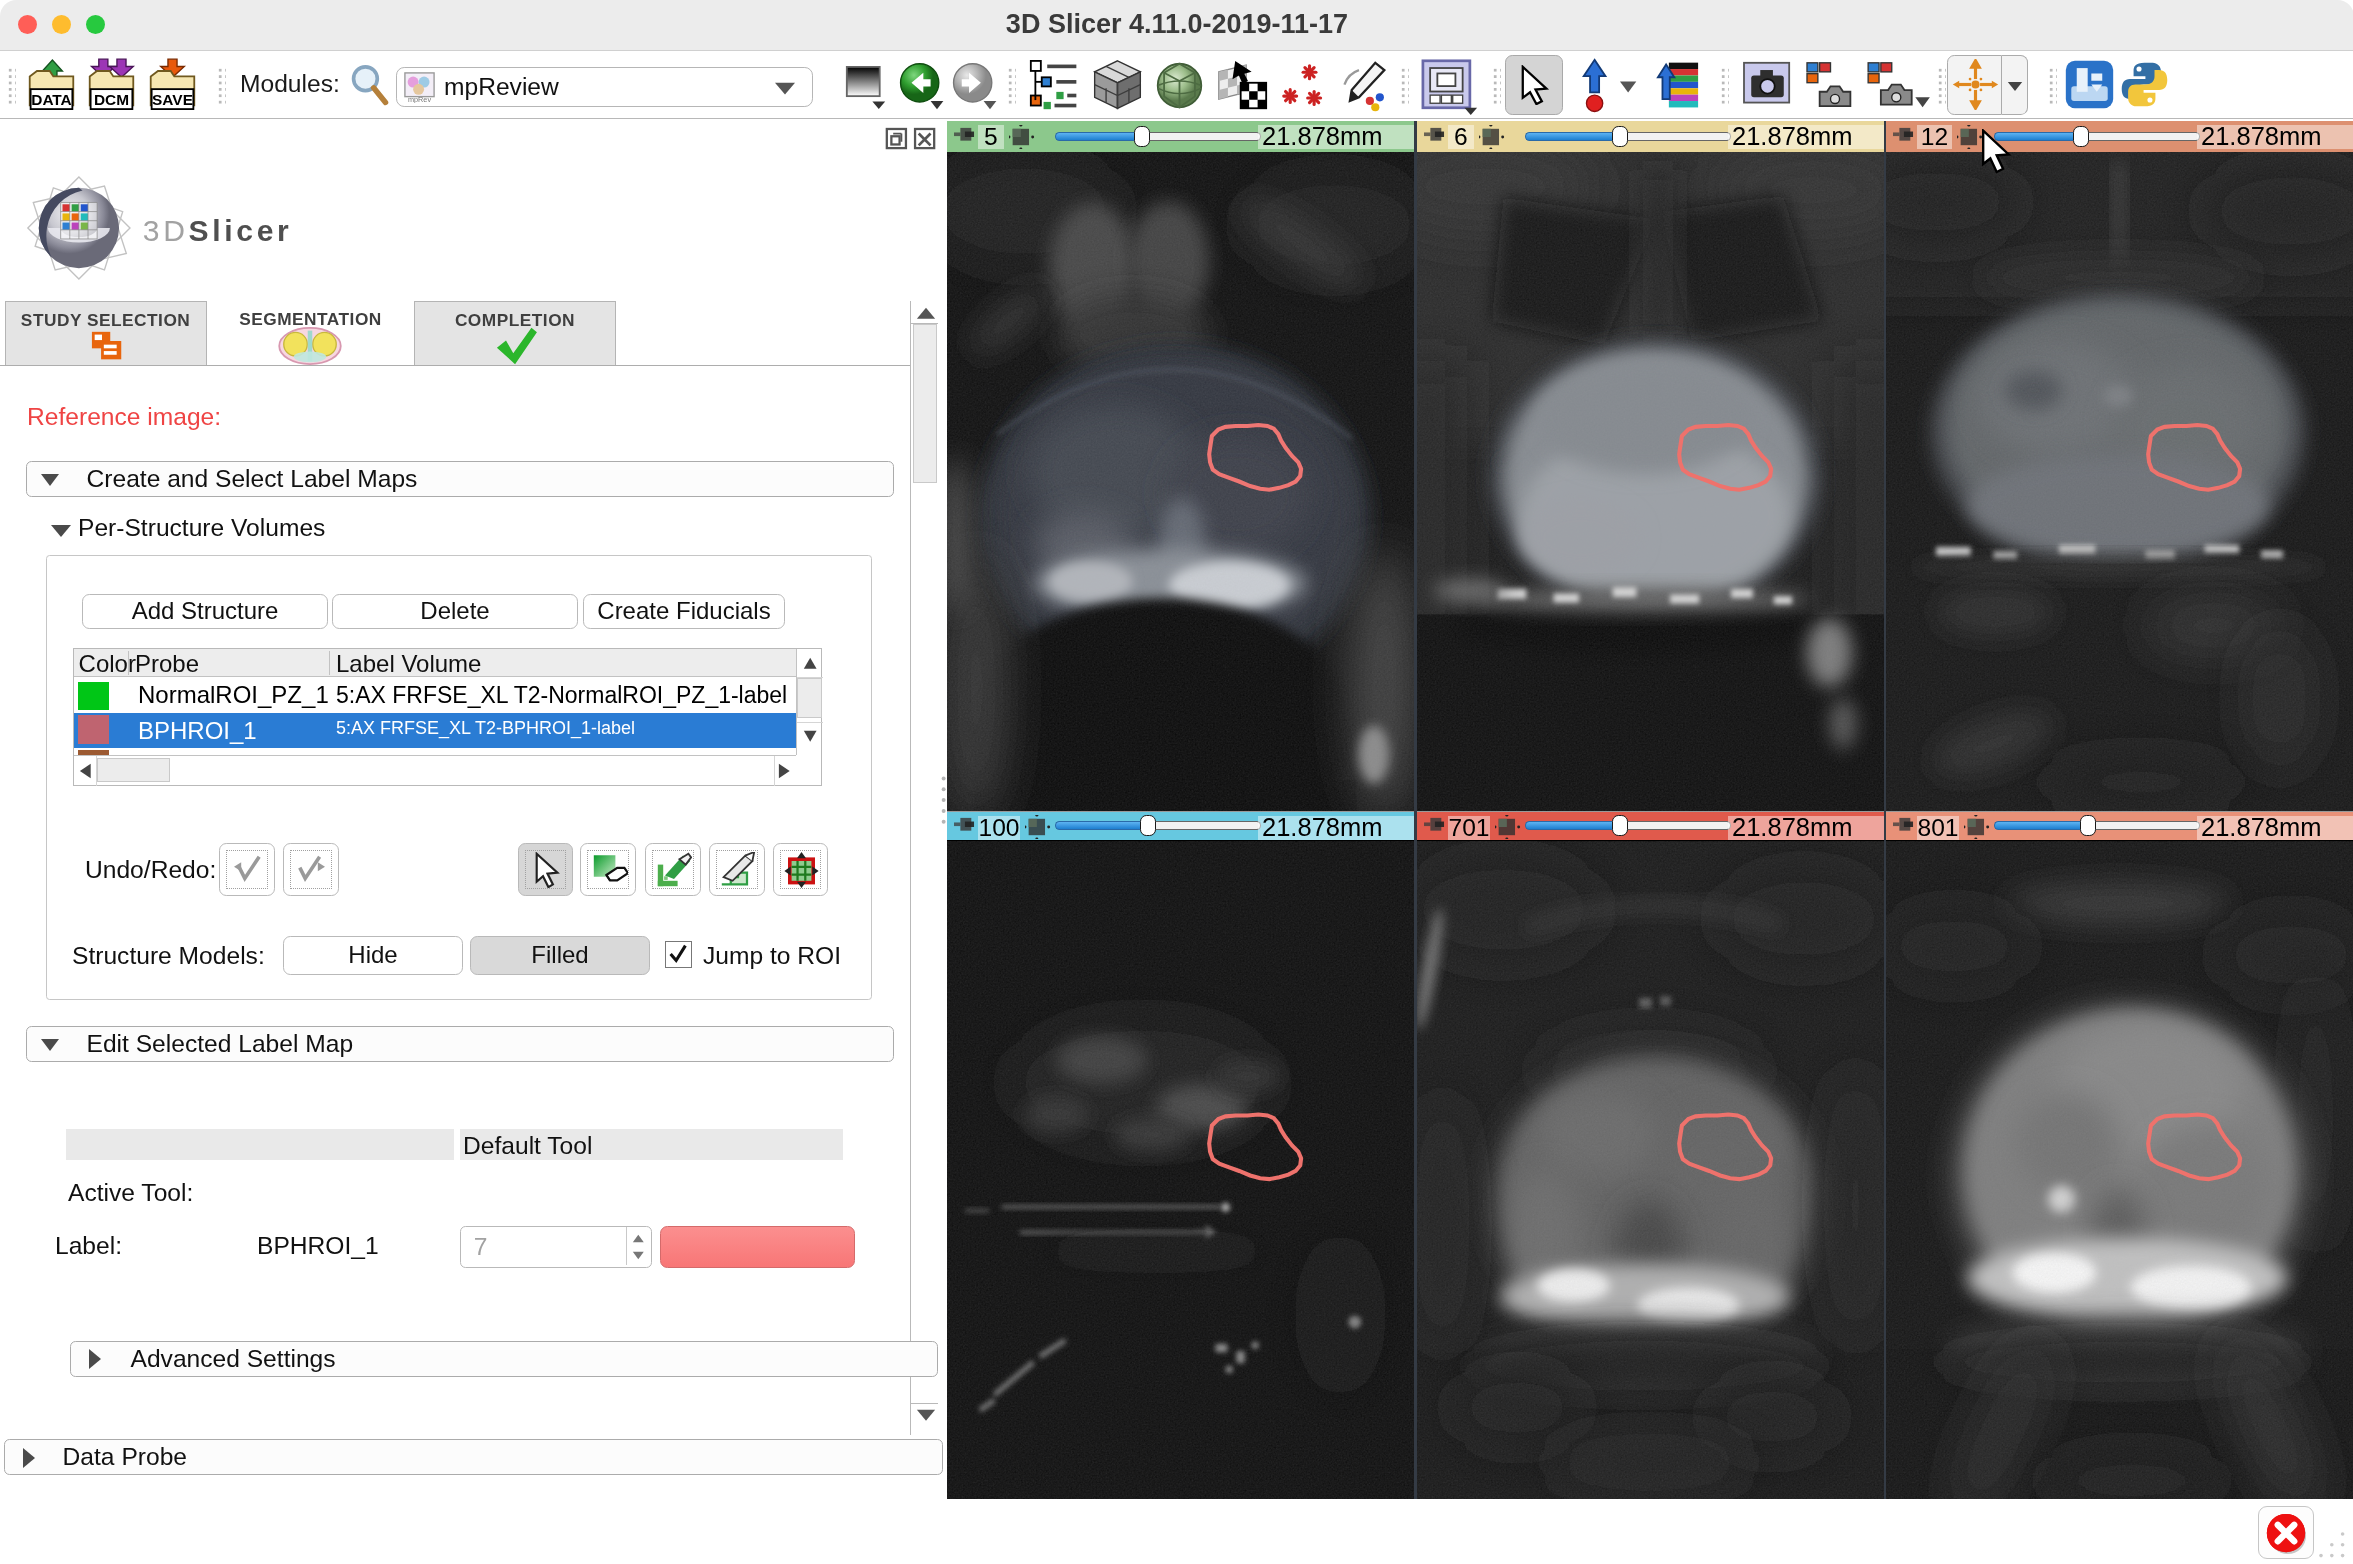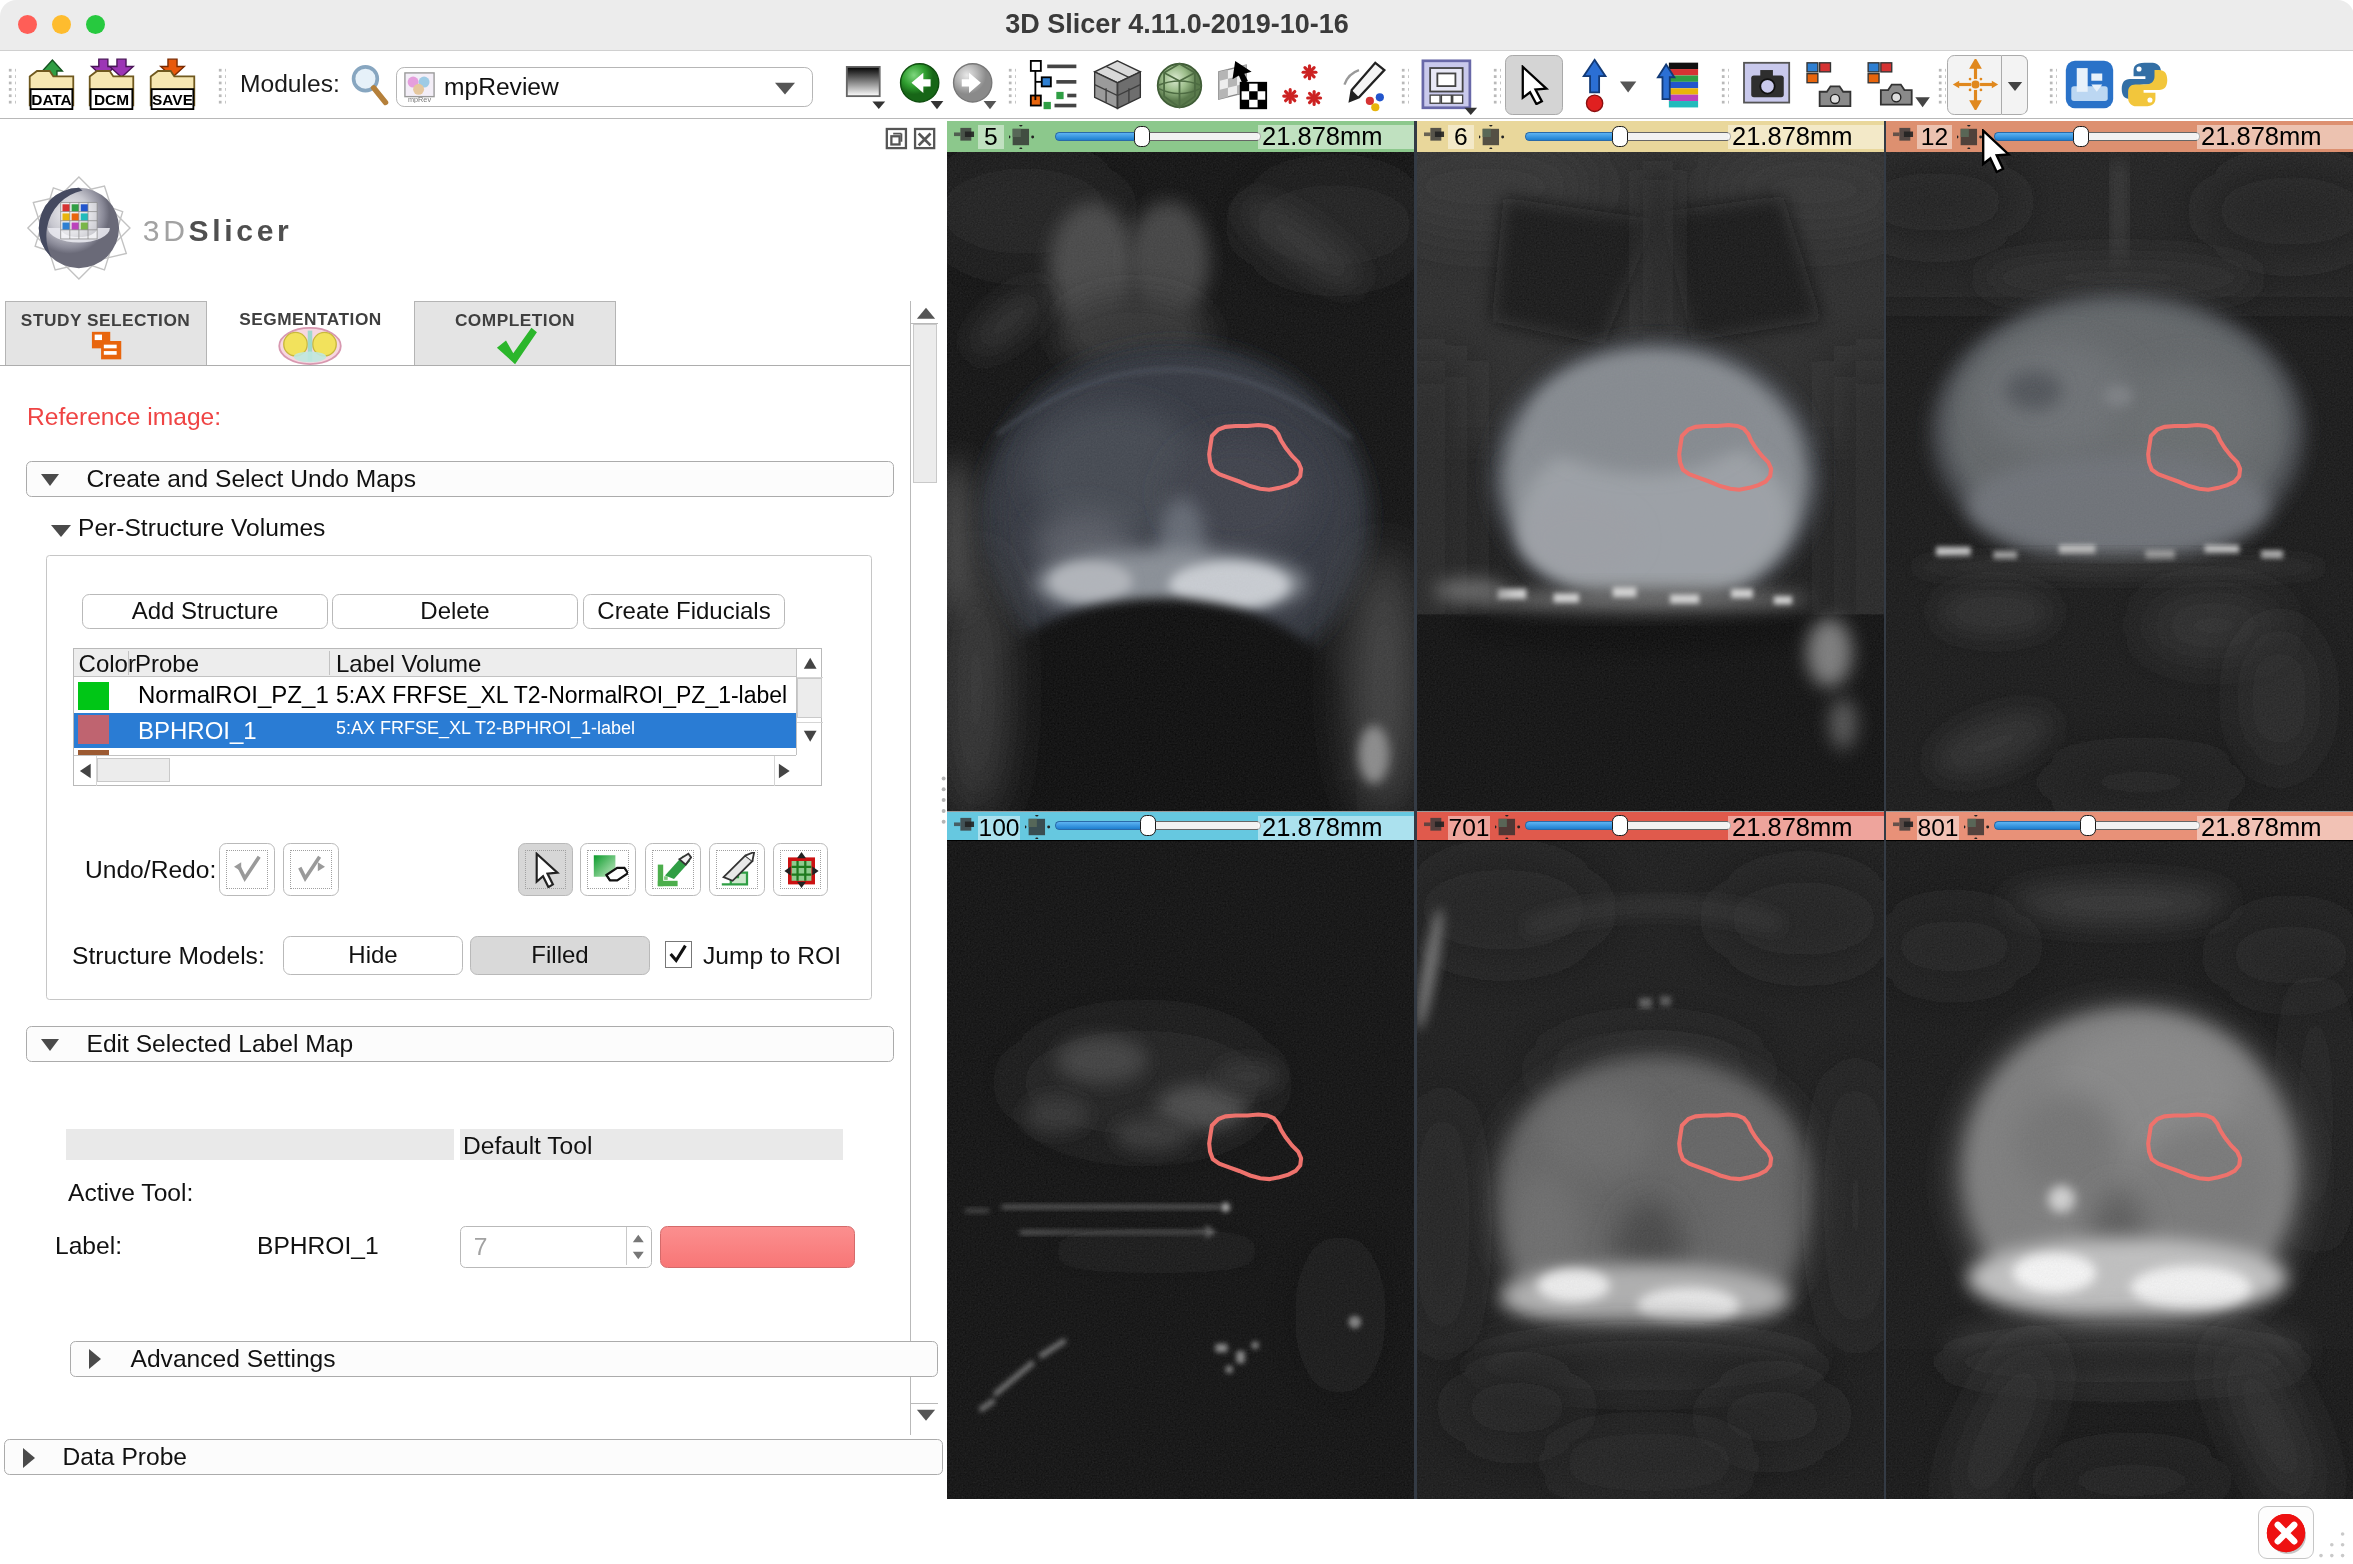--- a/index.html
+++ b/index.html
@@ -45,21 +45,21 @@
 .r2 .handle { top:2.7px; }
 
 </style>
 </head>
 <body>
 <div id="win">
   <div id="titlebar">
     <div class="tl" style="left:18px; background:#ff5e57;"></div>
     <div class="tl" style="left:52px; background:#febc2e;"></div>
     <div class="tl" style="left:86px; background:#27c93f;"></div>
-    <div id="title">3D Slicer 4.11.0-2019-10-16</div>
+    <div id="title">3D Slicer 4.11.0-2019-11-17</div>
   </div>
   <div id="toolbar">
     <div class="grip" style="left:7.3px;"></div>
 
     <svg class="ico" style="left:27px; top:5.5px;" width="49" height="55" viewBox="0 0 54 60">
       <path d="M17 14 L28 2 L39 14 h-6 v8 h-10 v-8 Z" fill="#2f9e44" stroke="#14521f" stroke-width="1.5"></path>
       <path d="M3 20 l8 -6 h14 l4 6 h22 v32 H3 Z" fill="#f6e7b2" stroke="#70591f" stroke-width="2"></path>
       <rect x="4" y="34" width="46" height="22" fill="#fff" stroke="#000" stroke-width="2"></rect>
       <text x="27" y="52" font-size="17" font-weight="bold" text-anchor="middle" fill="#000">DATA</text>
     </svg>
@@ -408,21 +408,21 @@
         <circle cx="4" cy="18" r="2.2" fill="#b5b5b5"></circle>
       <circle cx="4" cy="30" r="2.2" fill="#b5b5b5"></circle>
         <circle cx="4" cy="42" r="2.2" fill="#b5b5b5"></circle>
       <circle cx="4" cy="54" r="2.2" fill="#b5b5b5"></circle>
     </svg>
 
     <div style="position:absolute; left:27px; top:284px; font-size:24.6px; color:#ef4444;">Reference image:</div>
 
     <div class="hdrbox" style="top:342px;">
       <div class="tri tridown"></div>
-      <div class="htxt">Create and Select Undo Maps</div>
+      <div class="htxt">Create and Select Label Maps</div>
     </div>
 
     <div style="position:absolute; left:51px; top:406px; width:0; height:0; border-left:10px solid transparent; border-right:10px solid transparent; border-top:12.8px solid #4a4a4a;"></div>
     <div style="position:absolute; left:78px; top:395px; font-size:24.6px; color:#111;">Per-Structure Volumes</div>
 
     <div style="position:absolute; left:46px; top:436px; width:826px; height:445px; border:0.9px solid #c6c6c6; border-radius:3.6px; background:#fff;"></div>
     <div class="btn" style="left:82px; top:475px; width:246px; height:35px; line-height:31px;">Add Structure</div>
     <div class="btn" style="left:332px; top:475px; width:246px; height:35px; line-height:31px;">Delete</div>
     <div class="btn" style="left:583px; top:475px; width:202px; height:35px; line-height:31px;">Create Fiducials</div>
 

